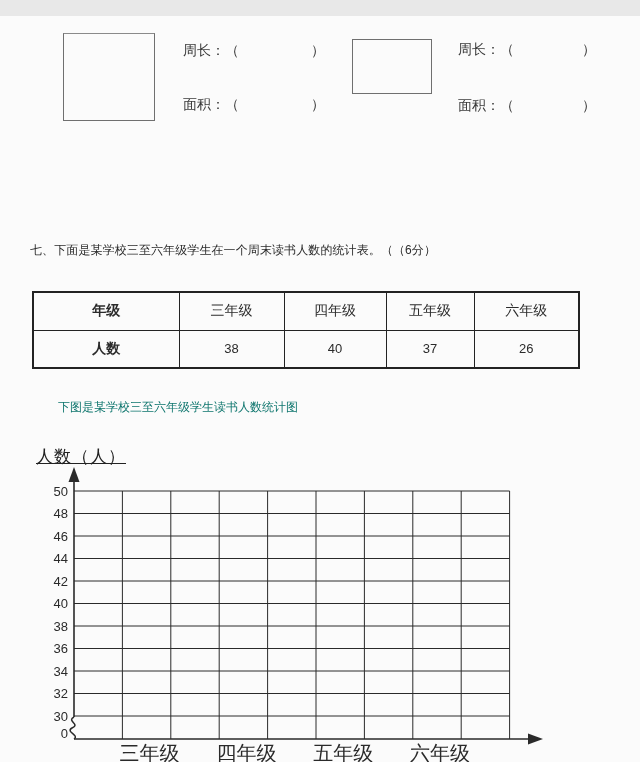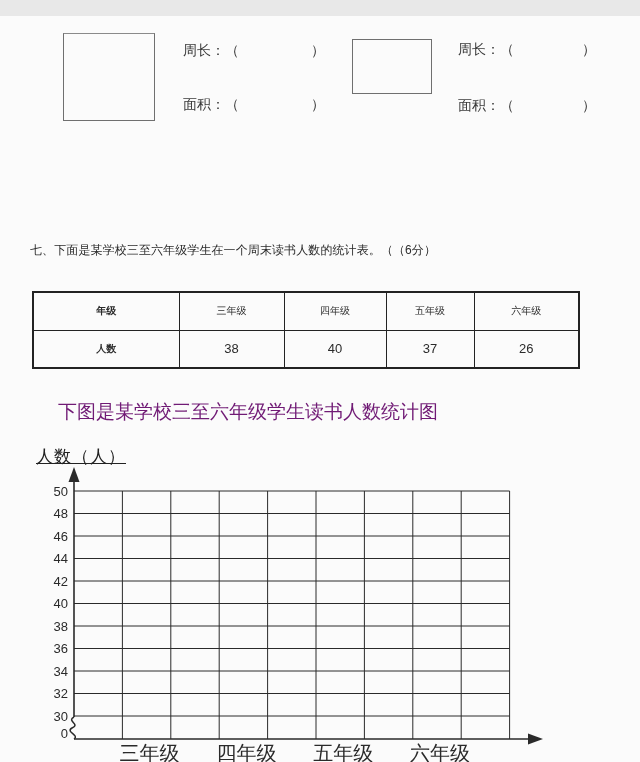--- a/index.html
+++ b/index.html
@@ -15,27 +15,27 @@
   #shape-rect{left:352px;top:23px;width:80px;height:55px;}
   .blank-row{position:absolute;font-size:14px;color:#3a3a3a;white-space:nowrap;}
   .blank-row .close{position:absolute;top:0;}
   #q-line{left:30px;top:226px;font-size:12px;letter-spacing:0.1px;color:#2b2b2b;white-space:nowrap;}
   #stats-table{
     position:absolute;left:32px;top:275px;width:546px;height:75px;
     border-collapse:collapse;table-layout:fixed;background:transparent;
   }
   #stats-table td{
     border:1px solid #232323;text-align:center;vertical-align:middle;
-    font-size:10px;color:#2b2b2b;padding:0;
+    font-size:14px;color:#2b2b2b;padding:0;
   }
   #stats-table{border:2px solid #232323;}
   #stats-table tr{height:38px;}
   #stats-table td.hd{font-weight:bold;}
   #stats-table td.num{font-size:13px;}
-  #chart-intro{left:58px;top:383px;font-size:19px;color:#701a75;white-space:nowrap;}
+  #chart-intro{left:58px;top:383px;font-size:12px;color:#0f766e;white-space:nowrap;}
   #chart-title{left:36px;top:429px;font-size:17px;color:#222;letter-spacing:1px;white-space:nowrap;text-decoration:underline;}
   #chart-svg-wrap{left:0;top:420px;width:524px;height:342px;}
   svg text{font-family:"Liberation Sans","DejaVu Sans",sans-serif;fill:#2a2a2a;}
 </style>
 </head>
 <body>
 
 <div id="stage">
 
   <div id="shape-square" class="shape"></div>

